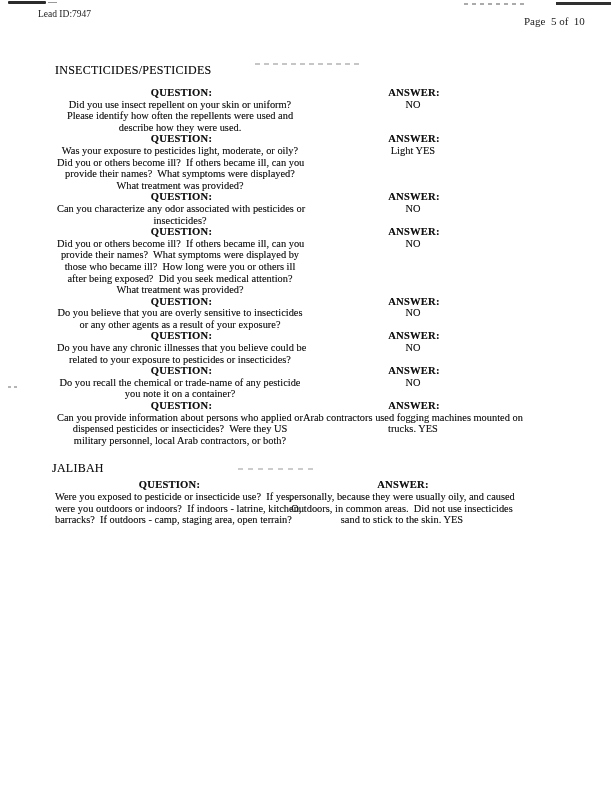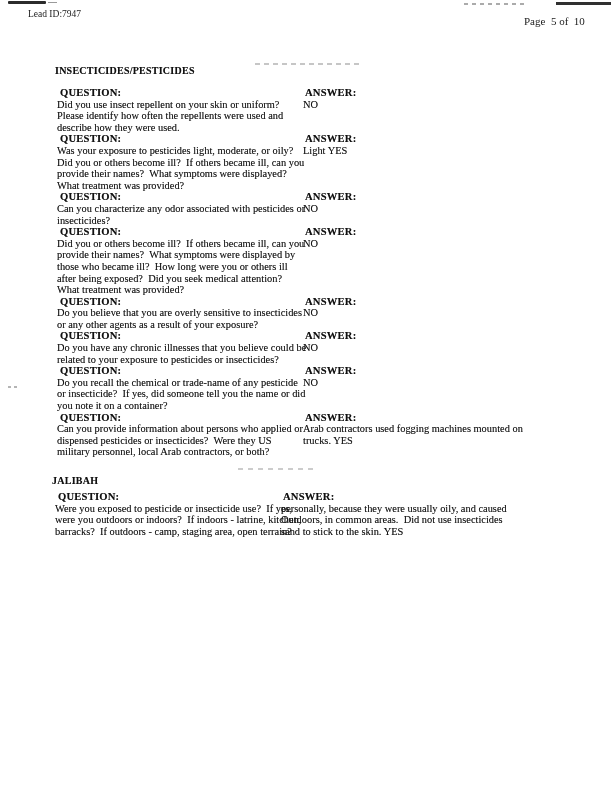--- a/index.html
+++ b/index.html
@@ -16,21 +16,21 @@
   .page {
     position: relative;
     width: 611px;
     height: 792px;
     background: #ffffff;
     overflow: hidden;
   }
   
   .hdr-left {
     position: absolute;
-    left: 28px;
+    left: 38px;
     top: 9px;
     font-size: 9.5px;
     white-space: pre;
     color: #1c1c1c;
   }
   .hdr-right {
     position: absolute;
     left: 524px;
     top: 15px;
     font-size: 11px;
@@ -49,29 +49,29 @@
   
   .content {
     position: absolute;
     left: 0;
     top: 64px;
     text-shadow: 0 0 0.35px rgba(0,0,0,0.45);
   }
   .sec-main    { margin-left: 55px; }
   .sec-jalibah { margin-left: 52px; margin-top: 16px; }
   .sec-heading {
-    font-weight: bold;
-    font-size: 10px;
+    font-weight: normal;
+    font-size: 12px;
     line-height: 13px;
     letter-spacing: 0.25px;
     color: #111;
   }
   .sec-main .sec-heading    { margin-bottom: 10px; }
   .sec-jalibah .sec-heading { margin-bottom: 4px; }
-  .qa { display: grid; }
+  .qa { display: grid; text-align: center; }
   .sec-main .qa    { grid-template-columns: 246px auto; margin-left: 2px; }
   .sec-jalibah .qa { grid-template-columns: 226px auto; margin-left: 3px; }
   .label {
     font-weight: bold;
     font-size: 10.6px;
     line-height: 11.6px;
     padding-left: 3px;
     letter-spacing: 0.2px;
     white-space: pre;
     color: #111;
@@ -204,21 +204,20 @@
                 <div>NO</div>
               </div>
     </div>
   </div>
 
   <div class="qa">
     <div class="qcol">
       <div class="label q-label">QUESTION:</div>
       <div class="lines q-lines">
                 <div>Do you recall the chemical or trade-name of any pesticide</div>
-                <div>or insecticide?  If yes, did someone tell you the name or did</div>
                 <div>you note it on a container?</div>
               </div>
     </div>
     <div class="acol">
       <div class="label a-label">ANSWER:</div>
       <div class="lines a-lines">
                 <div>NO</div>
               </div>
     </div>
   </div>

